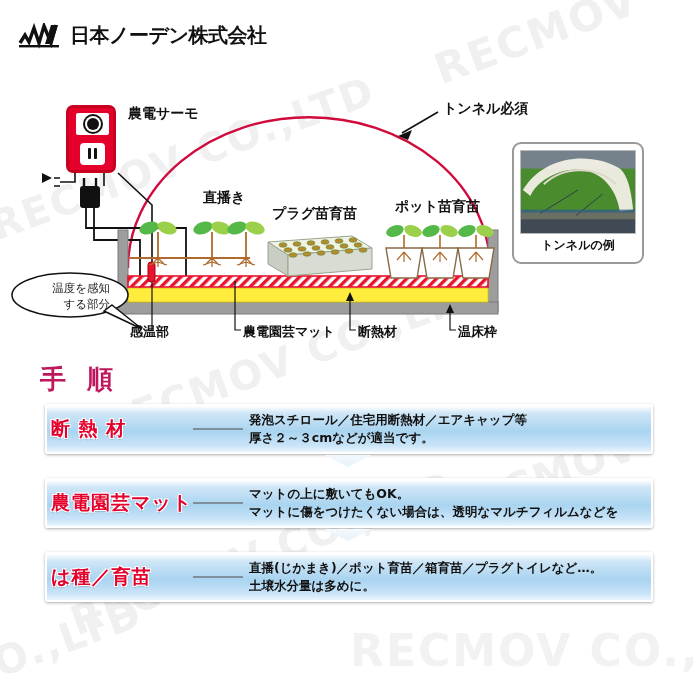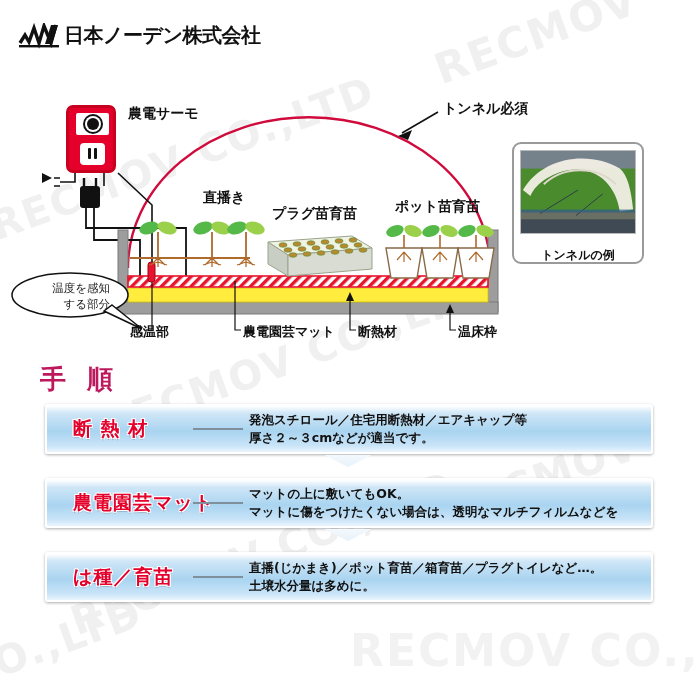--- a/index.html
+++ b/index.html
@@ -19,50 +19,50 @@
   }
   .wm-a{left:430px;top:10px;font-size:42px;transform:rotate(-20deg);}
   .wm-b{left:-20px;top:135px;font-size:40px;transform:rotate(-20deg);}
   .wm-c{left:90px;top:335px;font-size:40px;transform:rotate(-20deg);}
   .wm-d{left:440px;top:455px;font-size:40px;transform:rotate(-20deg);}
   .wm-e{left:60px;top:530px;font-size:40px;transform:rotate(-20deg);}
   .wm-f{left:350px;top:625px;font-size:44px;transform:rotate(0deg);color:#f2f2f2;}
   .wm-g{left:-40px;top:620px;font-size:40px;transform:rotate(-20deg);}
 
   
-  .logo{position:absolute;left:18px;top:22px;display:flex;align-items:center;}
+  .logo{position:absolute;left:18px;top:22px;display:flex;align-items:center;gap:6px;}
   .logo-text{font-size:20px;font-weight:700;letter-spacing:-0.5px;color:#111;}
 
   
   .dlabel{position:absolute;font-size:13px;font-weight:700;color:#111;white-space:nowrap;}
 
   
   .thermo{position:absolute;left:66px;top:105px;width:50px;height:68px;
     background:#e4002b;border:3px solid #c8001f;border-radius:7px;box-sizing:border-box;}
   .thermo-dial{position:absolute;left:7px;top:5px;width:33px;height:22px;background:#fff;border-radius:2px;}
   .thermo-knob{position:absolute;left:50%;top:50%;width:12px;height:12px;margin:-6px 0 0 -6px;
     background:#111;border-radius:50%;box-shadow:0 0 0 2px #fff,0 0 0 4px #111;}
   .thermo-socket{position:absolute;left:11px;top:35px;width:25px;height:22px;background:#fff;border-radius:4px;}
   .thermo-socket:before,.thermo-socket:after{content:"";position:absolute;top:5px;width:3px;height:11px;background:#111;border-radius:1px;}
   .thermo-socket:before{left:8px;} .thermo-socket:after{left:14px;}
 
   
   .photo-card{position:absolute;left:512px;top:142px;width:132px;height:122px;
     background:#fff;border:2px solid #9a9a9a;border-radius:9px;box-sizing:border-box;padding:6px;}
   .photo-img{position:relative;width:100%;height:84px;overflow:hidden;border:1px solid #b9b9b9;box-sizing:border-box;
     background:linear-gradient(#7d8a93 0%,#6d7a82 26%,#3f6b2c 27%,#4f8a33 55%,#5c6f52 78%,#43505a 100%);}
-  .photo-caption{text-align:center;font-size:12px;font-weight:700;margin-top:13px;color:#111;}
+  .photo-caption{text-align:center;font-size:12px;font-weight:700;margin-top:3px;color:#111;}
 
   
   .proc-title{position:absolute;left:40px;top:362px;font-size:26px;font-weight:700;letter-spacing:6px;color:#be185d;}
   .panel{position:absolute;left:45px;width:608px;height:50px;box-sizing:border-box;
     background:linear-gradient(#ffffff 0%,#cfe6f7 16%,#a9d4f0 55%,#c9e4f8 86%,#eaf5fd 100%);
     border:2px solid #ffffff;border-radius:3px;
     box-shadow:0 1px 3px rgba(0,0,0,.33);display:flex;align-items:center;}
-  .panel-key{width:150px;padding-left:26px;box-sizing:border-box;font-size:19px;font-weight:700;
+  .panel-key{width:150px;padding-left:4px;box-sizing:border-box;font-size:19px;font-weight:700;
     color:#e4002b;letter-spacing:1px;white-space:nowrap;
     text-shadow:1px 1px 0 #fff,-1px 1px 0 #fff,1px -1px 0 #fff,-1px -1px 0 #fff,0 2px 1px rgba(0,0,0,.18);}
   .panel-dash{width:50px;height:2px;background:#7f8f9c;margin:0 6px 0 -4px;flex:none;}
   .panel-body{font-size:12.5px;line-height:1.42;color:#111;font-weight:600;}
   .chev{position:absolute;left:324px;width:46px;height:12px;
     background:linear-gradient(#f4f9fd,#e7f2fa);
     clip-path:polygon(0 0,100% 0,50% 100%);
     border-left:1px solid #c2cdd6;border-right:1px solid #c2cdd6;}
 </style>
 </head>

